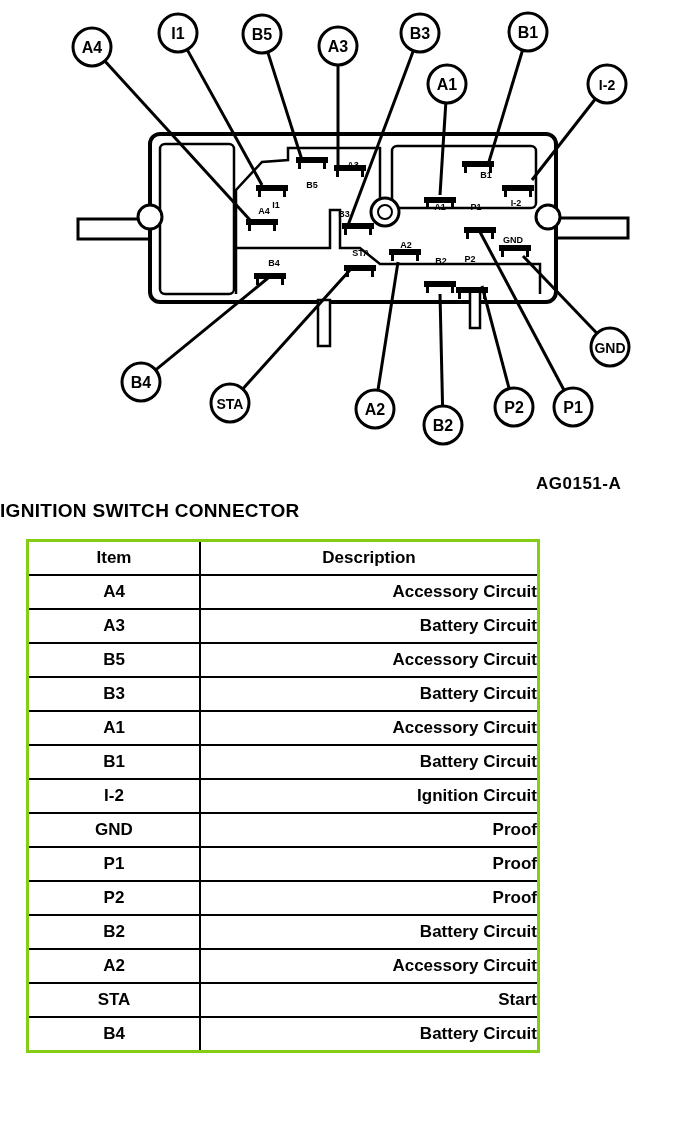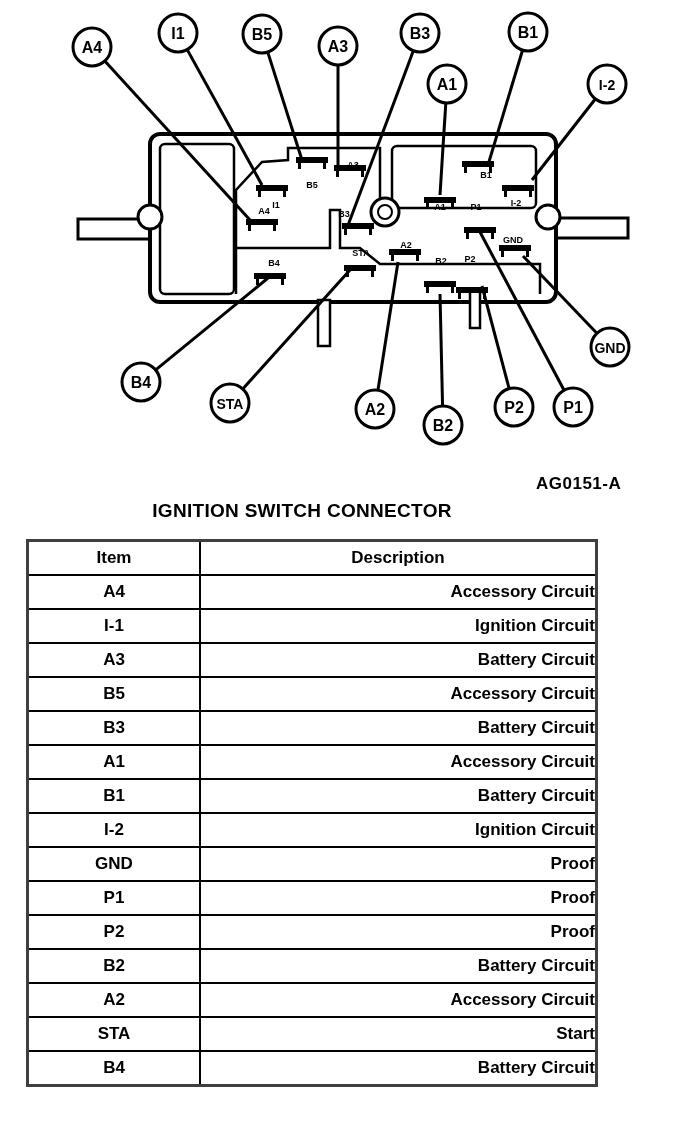--- a/index.html
+++ b/index.html
@@ -1,24 +1,24 @@
 <!DOCTYPE html>
 <html><head>
 <meta charset="utf-8">
 <style>
   html, body { margin: 0; padding: 0; background: #ffffff; }
   body { width: 688px; height: 1130px; position: relative; overflow: hidden;
          font-family: "Liberation Sans", sans-serif; color: #000; }
   #diagram { position: absolute; left: 0; top: 0; width: 688px; height: 470px; }
   #diagram text { font-family: "Liberation Sans", sans-serif; font-weight: bold; fill: #000; }
   .fig-id { position: absolute; left: 536px; top: 438px; font-size: 17px; font-weight: bold; letter-spacing: 0.5px; margin-top: 36px; }
-  .table-title { position: absolute; left: 0; width: 604px; top: 500px; text-align: center;
+  .table-title { position: absolute; left: 0; width: 604px; top: 500px; text-align: left;
                  font-size: 19px; font-weight: bold; letter-spacing: 0.3px; }
-  table.conn { position: absolute; left: 26px; top: 539px; width: 572px; border-collapse: collapse;
-               border: 3px solid #404040; }
+  table.conn { position: absolute; left: 26px; top: 539px; width: 514px; border-collapse: collapse;
+               border: 3px solid #84cc16; }
   table.conn th, table.conn td { border: 2px solid #000; height: 32px; padding: 0; font-size: 17px; }
   table.conn th { font-weight: bold; text-align: center; }
   table.conn td { font-weight: bold; }
   table.conn td.item { text-align: center; width: 170px; }
   table.conn td.desc { text-align: right; padding-left: 9px; }
   table.conn th.item-h { width: 170px; }
 </style>
 </head>
 <body>
 
@@ -225,24 +225,20 @@
       <th class="item-h">Item</th>
       <th>Description</th>
     </tr>
   </thead>
   <tbody id="tbody">
       <tr>
         <td class="item">A4</td>
         <td class="desc">Accessory Circuit</td>
       </tr>
       <tr>
-        <td class="item">I-1</td>
-        <td class="desc">Ignition Circuit</td>
-      </tr>
-      <tr>
         <td class="item">A3</td>
         <td class="desc">Battery Circuit</td>
       </tr>
       <tr>
         <td class="item">B5</td>
         <td class="desc">Accessory Circuit</td>
       </tr>
       <tr>
         <td class="item">B3</td>
         <td class="desc">Battery Circuit</td>

